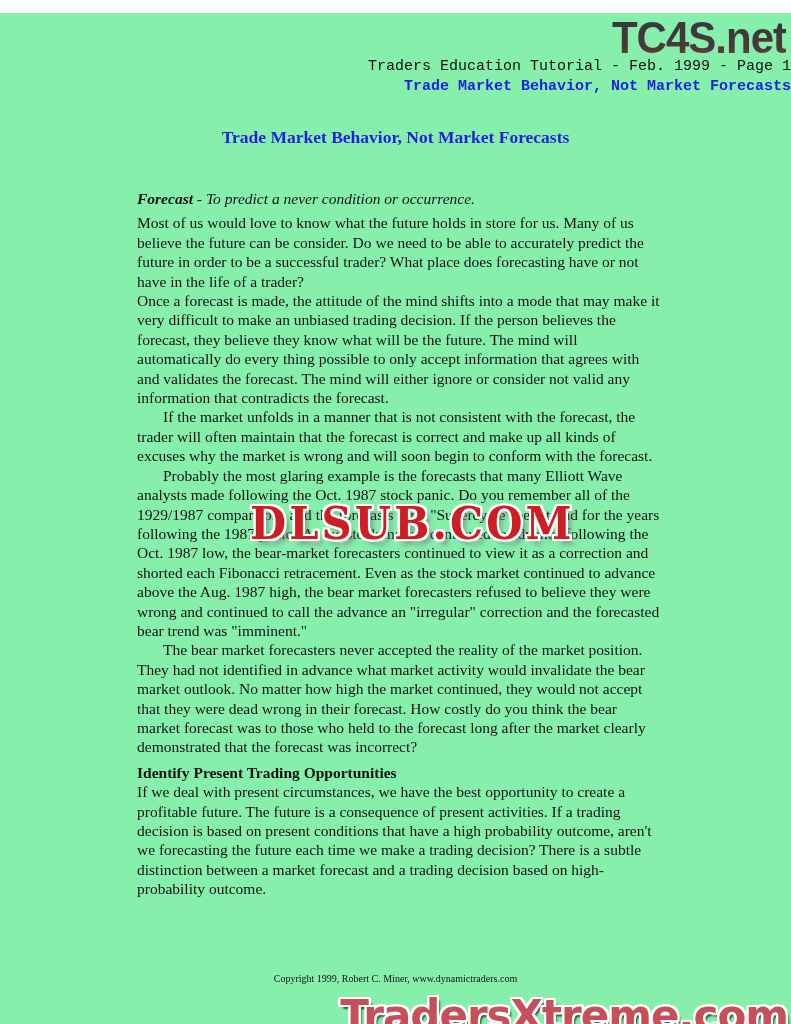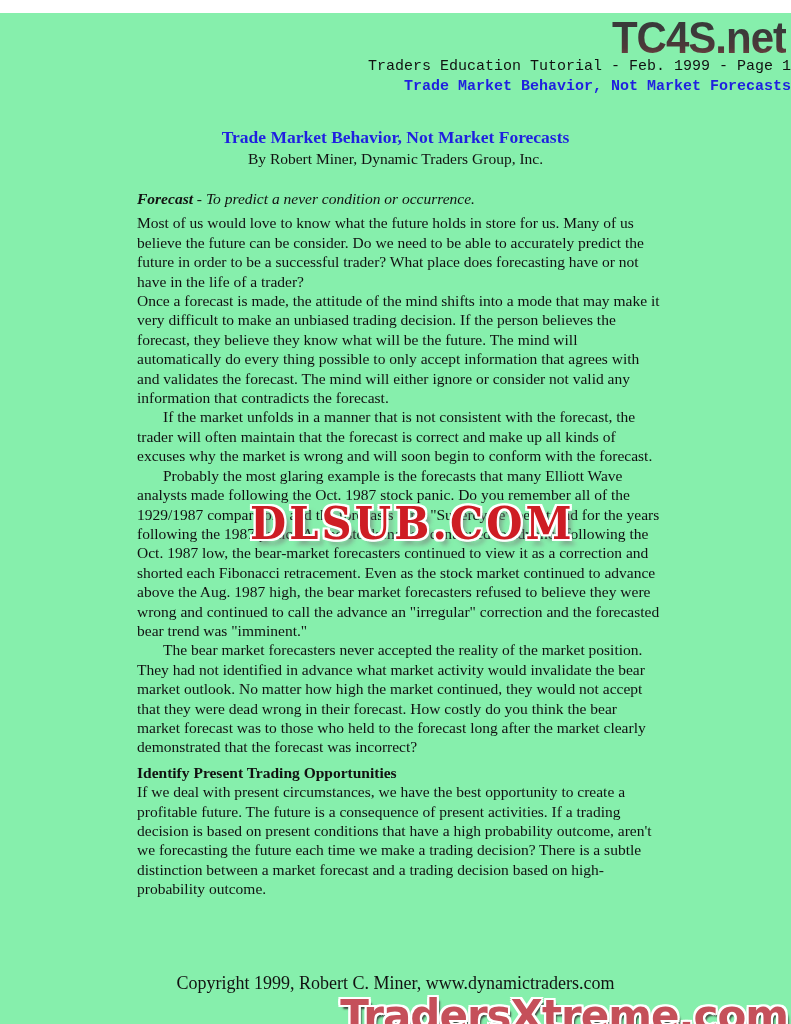--- a/index.html
+++ b/index.html
@@ -35,21 +35,21 @@
   .para { margin:0; }
   .para.indent { text-indent:26px; }
   .sec-heading {
     margin:6px 0 0 0; font-size:15.5px; line-height:19.4px;
     font-weight:bold;
   }
 
   
   .footer {
     position:absolute; top:960px; left:0; width:100%;
-    text-align:center; font-size:18px; color:#111111;
+    text-align:center; font-size:10px; color:#111111;
   }
 
   
   .tc4s {
     position:absolute; top:0px; right:5px;
     font-family:"Liberation Sans", sans-serif;
     font-weight:bold; font-size:42px; letter-spacing:-1px;
     color:#454545;
     transform:scaleY(1.05); transform-origin:top right;
   }
@@ -99,21 +99,20 @@
 
   <div class="tc4s">TC4S.net</div>
 
   <div class="header">
     <div class="header-line1">Traders Education Tutorial - Feb. 1999 - Page 1</div>
     <div class="header-line2">Trade Market Behavior, Not Market Forecasts</div>
   </div>
 
   <div class="title-block">
     <div class="article-title">Trade Market Behavior, Not Market Forecasts</div>
-    <div class="byline">By Robert Miner, Dynamic Traders Group, Inc.</div>
   </div>
 
   <div class="body-col">
     <p class="def"><b>Forecast</b><span> - To predict a never condition or occurrence.</span></p>
 
     <p class="para">Most of us would love to know what the future holds in store for us. Many of us believe the future can be consider. Do we need to be able to accurately predict the future in order to be a successful trader? What place does forecasting have or not have in the life of a trader?</p>
 
     <p class="para">Once a forecast is made, the attitude of the mind shifts into a mode that may make it very difficult to make an unbiased trading decision. If the person believes the forecast, they believe they know what will be the future. The mind will automatically do every thing possible to only accept information that agrees with and validates the forecast. The mind will either ignore or consider not valid any information that contradicts the forecast.</p>
     <p class="para indent">If the market unfolds in a manner that is not consistent with the forecast, the trader will often maintain that the forecast is correct and make up all kinds of excuses why the market is wrong and will soon begin to conform with the forecast.</p>
     <p class="para indent">Probably the most glaring example is the forecasts that many Elliott Wave analysts made following the Oct. 1987 stock panic. Do you remember all of the 1929/1987 comparisons and the forecasts for a "Supercycle" bear trend for the years following the 1987 panic? As the stock market continued to advance following the Oct. 1987 low, the bear-market forecasters continued to view it as a correction and shorted each Fibonacci retracement. Even as the stock market continued to advance above the Aug. 1987 high, the bear market forecasters refused to believe they were wrong and continued to call the advance an "irregular" correction and the forecasted bear trend was "imminent."</p>

